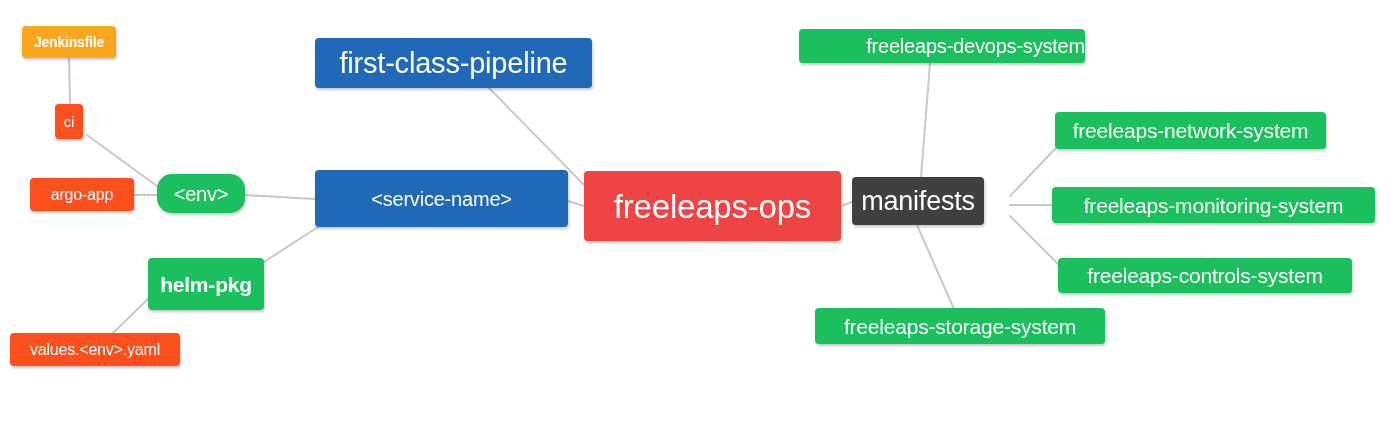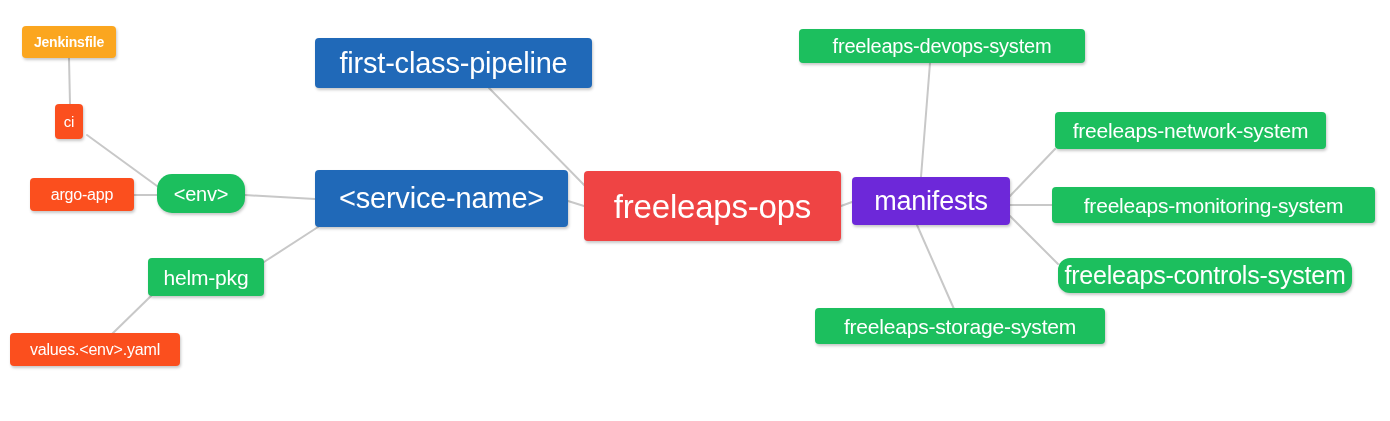--- a/index.html
+++ b/index.html
@@ -66,47 +66,47 @@
       </div>
       <div class="node" style="left: 55px; top: 104px; width: 28px; height: 35px; background: rgb(251, 79, 30); font-size: 15px;">
         <span>ci</span>
       </div>
       <div class="node" style="left: 30px; top: 178px; width: 104px; height: 33px; background: rgb(251, 79, 30); font-size: 16px;">
         <span>argo-app</span>
       </div>
       <div class="node" style="left: 157px; top: 174px; width: 88px; height: 39px; background: rgb(28, 191, 94); font-size: 20px; border-radius: 15px;">
         <span>&lt;env&gt;</span>
       </div>
-      <div class="node" style="left: 148px; top: 258px; width: 116px; height: 38px; background: rgb(28, 191, 94); font-size: 21px;">
+      <div class="node" style="left: 148px; top: 258px; width: 116px; height: 52px; background: rgb(28, 191, 94); font-size: 21px; font-weight: bold;">
         <span>helm-pkg</span>
       </div>
       <div class="node" style="left: 10px; top: 333px; width: 170px; height: 33px; background: rgb(251, 79, 30); font-size: 16px;">
         <span>values.&lt;env&gt;.yaml</span>
       </div>
       <div class="node" style="left: 315px; top: 38px; width: 277px; height: 50px; background: rgb(32, 105, 184); font-size: 29px;">
         <span>first-class-pipeline</span>
       </div>
-      <div class="node" style="left: 315px; top: 170px; width: 253px; height: 57px; background: rgb(32, 105, 184); font-size: 29px;">
+      <div class="node" style="left: 315px; top: 170px; width: 253px; height: 57px; background: rgb(32, 105, 184); font-size: 20px;">
         <span>&lt;service-name&gt;</span>
       </div>
       <div class="node" style="left: 584px; top: 171px; width: 257px; height: 70px; background: #ef4444; font-size: 33px;">
         <span>freeleaps-ops</span>
       </div>
-      <div class="node" style="left: 852px; top: 177px; width: 158px; height: 48px; background: #6d28d9; font-size: 27px;">
+      <div class="node" style="left: 852px; top: 177px; width: 132px; height: 48px; background: #404040; font-size: 27px;">
         <span>manifests</span>
       </div>
-      <div class="node" style="left: 799px; top: 29px; width: 286px; height: 34px; background: rgb(28, 191, 94); font-size: 20px;">
+      <div class="node" style="left: 799px; top: 29px; width: 286px; height: 34px; background: rgb(28, 191, 94); font-size: 20px; justify-content: flex-end;">
         <span>freeleaps-devops-system</span>
       </div>
       <div class="node" style="left: 1055px; top: 112px; width: 271px; height: 37px; background: rgb(28, 191, 94); font-size: 21px;">
         <span>freeleaps-network-system</span>
       </div>
       <div class="node" style="left: 1052px; top: 187px; width: 323px; height: 36px; background: rgb(28, 191, 94); font-size: 21px; text-align: right;">
         <span>freeleaps-monitoring-system</span>
       </div>
-      <div class="node" style="left: 1058px; top: 258px; width: 294px; height: 35px; background: rgb(28, 191, 94); font-size: 25px; border-radius: 12px;">
+      <div class="node" style="left: 1058px; top: 258px; width: 294px; height: 35px; background: rgb(28, 191, 94); font-size: 21px;">
         <span>freeleaps-controls-system</span>
       </div>
       <div class="node" style="left: 815px; top: 308px; width: 290px; height: 36px; background: rgb(28, 191, 94); font-size: 21px;">
         <span>freeleaps-storage-system</span>
       </div>
     </div>
 </div>
 
 </body></html>

